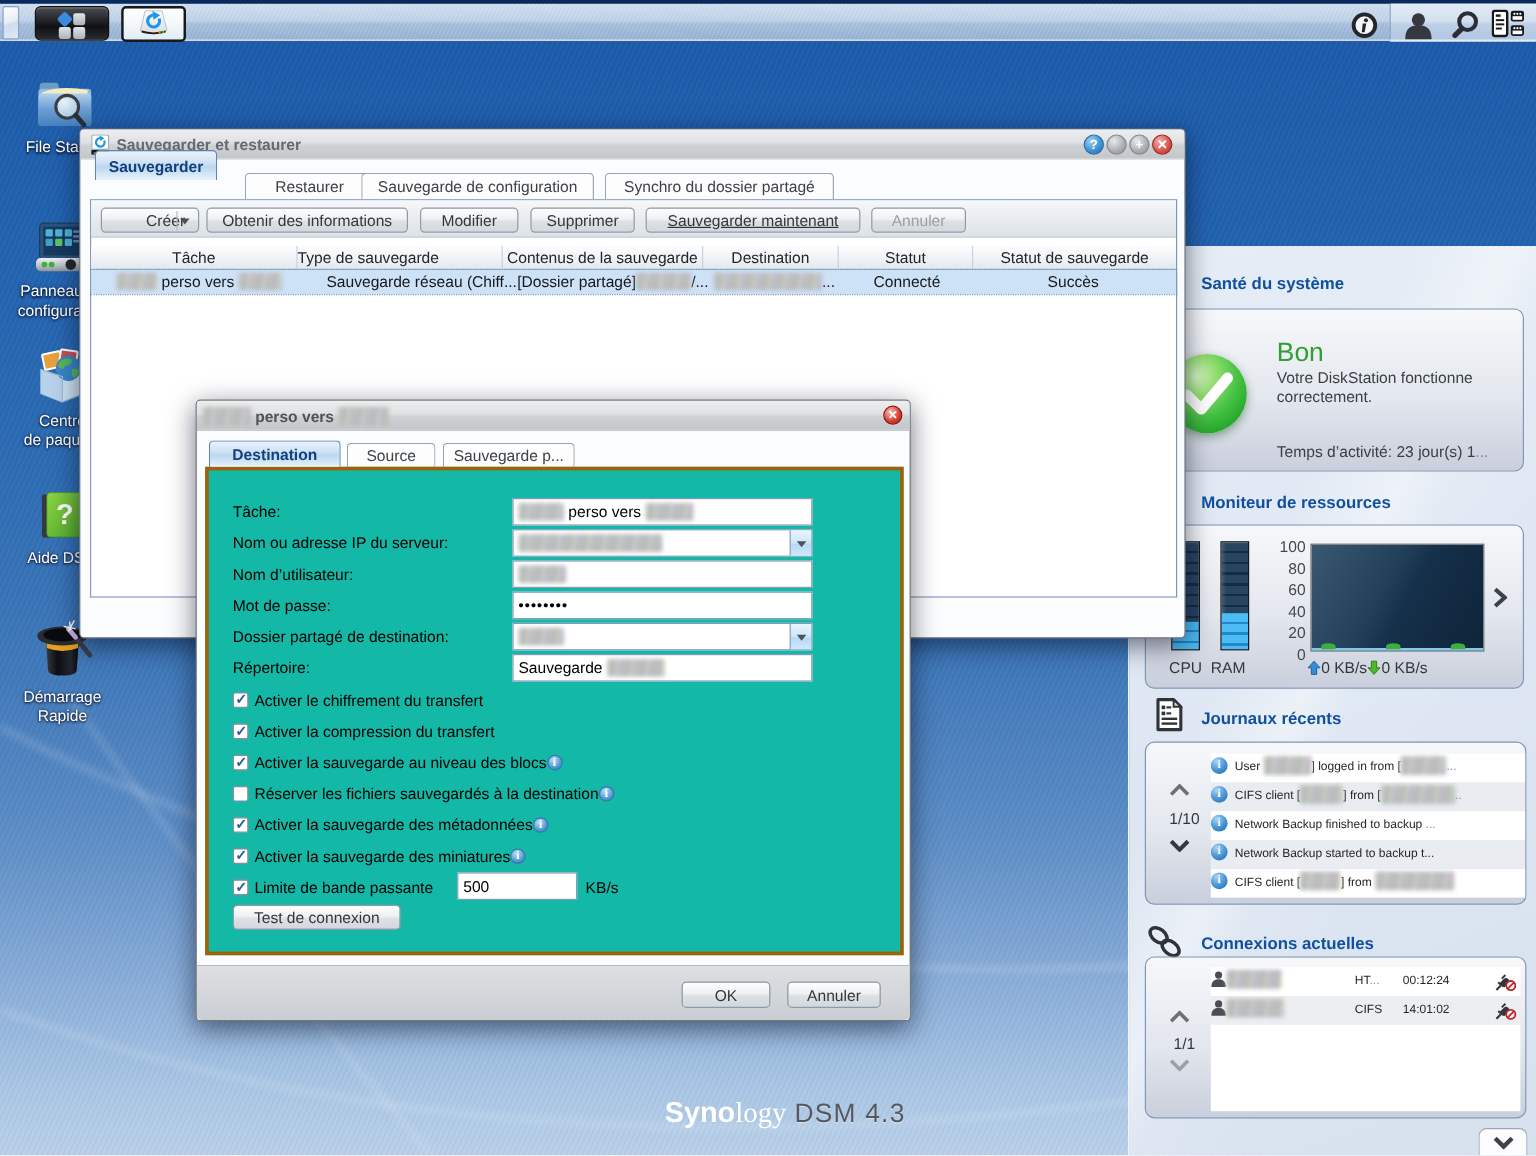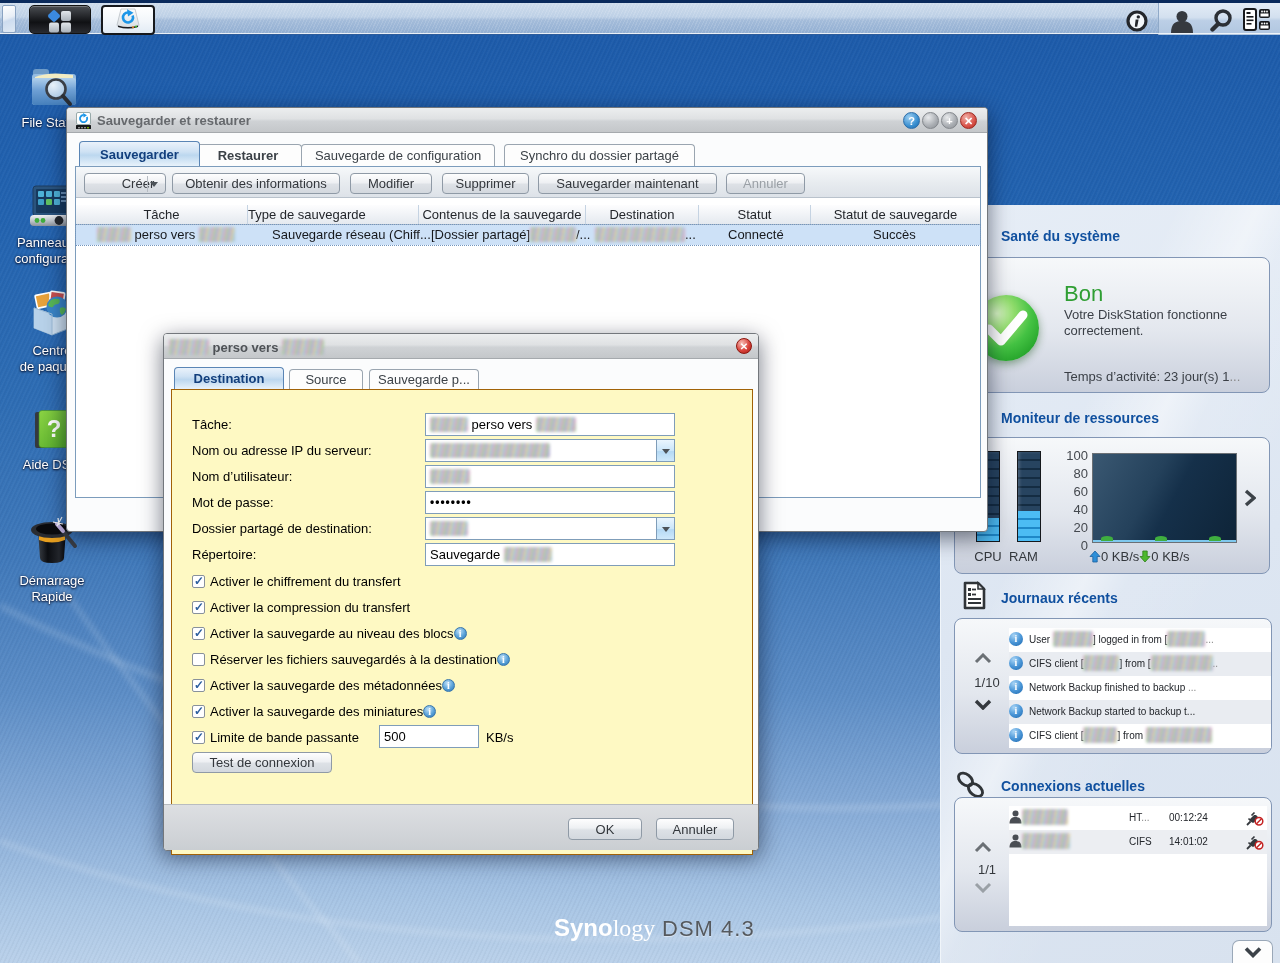--- a/index.html
+++ b/index.html
@@ -339,33 +339,33 @@
       <rect x="8" y="15" width="2" height="1.4" fill="#888"></rect>
         <rect x="11" y="15" width="2" height="1.4" fill="#7a0"></rect>
     </svg>
     <span class="ttext" style="left:30px;">Sauvegarder et restaurer</span>
     <div class="wbtn" style="left:836px; background:radial-gradient(circle at 35% 30%, #9fd0f2, #3a8fd0 60%, #1a6aad); border:1px solid #2d6da8;">?</div>
     <div class="wbtn" style="left:855px; background:radial-gradient(circle at 35% 30%, #e8eaec, #a9adb2 60%, #8d9196); border:1px solid #83878c;"></div>
     <div class="wbtn" style="left:874px; background:radial-gradient(circle at 35% 30%, #e8eaec, #a9adb2 60%, #8d9196); border:1px solid #83878c;">+</div>
     <div class="wbtn" style="left:893px; background:radial-gradient(circle at 35% 30%, #f0b0a8, #d9534a 60%, #b02a22); border:1px solid #9c2a22;">✕</div>
   </div>
 
-  <div class="tab active" style="left:12px; top:33px; width:121px; height:25px; line-height:25px; z-index:2;">Sauvegarder</div>
-  <div class="tab" style="left:127px; top:36px; width:108px; height:22px; line-height:22px;font-weight:bold;">Restaurer</div>
+  <div class="tab active" style="left:12px; top:17px; width:102px; height:25px; line-height:25px; z-index:2;">Sauvegarder</div>
+  <div class="tab" style="left:137px; top:36px; width:108px; height:22px; line-height:22px;">Restaurer</div>
   <div class="tab" style="left:234px; top:36px; width:194px; height:22px; line-height:22px;">Sauvegarde de configuration</div>
   <div class="tab" style="left:437px; top:36px; width:191px; height:22px; line-height:22px;">Synchro du dossier partagé</div>
 
   <div style="position:absolute; left:8px; top:58px; width:906px; height:332px; border:1px solid #7c9cbc; background:#fff;">
 
     <div style="position:absolute; left:0; top:0; width:100%; height:31px; background:linear-gradient(#f6f8fa, #e7ebef 55%, #dde2e8); border-bottom:1px solid #b9c2cc;"></div>
     <div class="btn" style="left:8px; top:6px; width:82px; height:21px; line-height:20px;padding-left:26px;">Créer<span style="position:absolute;right:7px;top:8px;border:4px solid transparent;border-top:5px solid #4c5258;"></span><span style="position:absolute;right:17px;top:2px;height:16px;border-left:1px solid #b6bcc3;"></span></div>
     <div class="btn" style="left:96px; top:6px; width:168px; height:21px; line-height:20px;">Obtenir des informations</div>
     <div class="btn" style="left:274px; top:6px; width:82px; height:21px; line-height:20px;">Modifier</div>
     <div class="btn" style="left:366px; top:6px; width:87px; height:21px; line-height:20px;">Supprimer</div>
-    <div class="btn" style="left:462px; top:6px; width:179px; height:21px; line-height:20px;">Sauvegarder maintenant</div>
+    <div class="btn" style="left:462px; top:6px; width:179px; height:21px; line-height:20px;text-decoration:underline;">Sauvegarder maintenant</div>
     <div class="btn" style="left:650px; top:6px; width:79px; height:21px; line-height:20px; color:#9aa0a6;">Annuler</div>
 
     <div id="ghead" style="position:absolute; left:0; top:38px; width:100%; height:20px; background:linear-gradient(#fdfdfe, #eef1f5 60%, #e4e9ef); border-bottom:1px solid #aab8c8; font-size:13px; color:#23262b;">
       <div style="position:absolute; left:0px; width:172px; text-align:center; line-height:19px; border-right:1px solid #c5d3e2;">Tâche</div>
       <div style="position:absolute; left:172px; width:171px; line-height:19px; border-right:1px solid #c5d3e2;">Type de sauvegarde</div>
       <div style="position:absolute; left:343px; width:167px; text-align:center; line-height:19px; border-right:1px solid #c5d3e2;">Contenus de la sauvegarde</div>
       <div style="position:absolute; left:510px; width:113px; text-align:center; line-height:19px; border-right:1px solid #c5d3e2;">Destination</div>
       <div style="position:absolute; left:623px; width:112px; text-align:center; line-height:19px; border-right:1px solid #c5d3e2;">Statut</div>
       <div style="position:absolute; left:735px; width:169px; text-align:center; line-height:19px;">Statut de sauvegarde</div>
     </div>
@@ -384,21 +384,21 @@
 <div class="win" id="dialog" style="left:163px; top:333px; width:596px; height:518px; z-index:20;">
   <div class="titlebar">
     <span class="ttext" style="left:5px; font-weight:normal;"><span class="cens" style="width:40px;height:16px;"></span><b style="color:#4e5256;"> perso vers </b><span class="cens" style="width:42px;height:16px;"></span></span>
     <div style="position:absolute; left:572px; top:4px; width:16px; height:16px; border-radius:50%; background:radial-gradient(circle at 35% 30%, #f6c0b8, #d9423a 55%, #a81e16); border:1px solid #8c160e; color:#fff; font-size:10px; font-weight:bold; text-align:center; line-height:16px;">✕</div>
   </div>
 
   <div class="tab active" style="left:10px; top:33px; width:110px; height:22px; line-height:22px; z-index:2;">Destination</div>
   <div class="tab" style="left:125px; top:35px; width:74px; height:20px; line-height:20px;">Source</div>
   <div class="tab" style="left:205px; top:35px; width:110px; height:20px; line-height:20px;">Sauvegarde p...</div>
 
-  <div style="position:absolute; left:7px; top:55px; width:582px; height:466px; border:1px solid #a16207; background:#fef9c3;">
+  <div style="position:absolute; left:7px; top:55px; width:582px; height:407px; border:3px solid #a16207; background:#14b8a6;">
     <div style="position:absolute; left:20px; top:27px;">Tâche:</div>
     <div class="inp" style="left:253px; top:23px; width:250px;"><span class="cens" style="width:38px;"></span> perso vers <span class="cens" style="width:40px;"></span></div>
     <div style="position:absolute; left:20px; top:53px;">Nom ou adresse IP du serveur:</div>
     <div class="inp" style="left:253px; top:49px; width:250px;"><span class="cens" style="width:120px;"></span><span class="combo-arrow"></span></div>
     <div style="position:absolute; left:20px; top:79px;">Nom d’utilisateur:</div>
     <div class="inp" style="left:253px; top:75px; width:250px;"><span class="cens" style="width:40px;"></span></div>
     <div style="position:absolute; left:20px; top:105px;">Mot de passe:</div>
     <div class="inp" style="left:253px; top:101px; width:250px; font-weight:bold; letter-spacing:1px; font-size:12px;">••••••••</div>
     <div style="position:absolute; left:20px; top:131px;">Dossier partagé de destination:</div>
     <div class="inp" style="left:253px; top:127px; width:250px;"><span class="cens" style="width:38px;"></span><span class="combo-arrow"></span></div>

